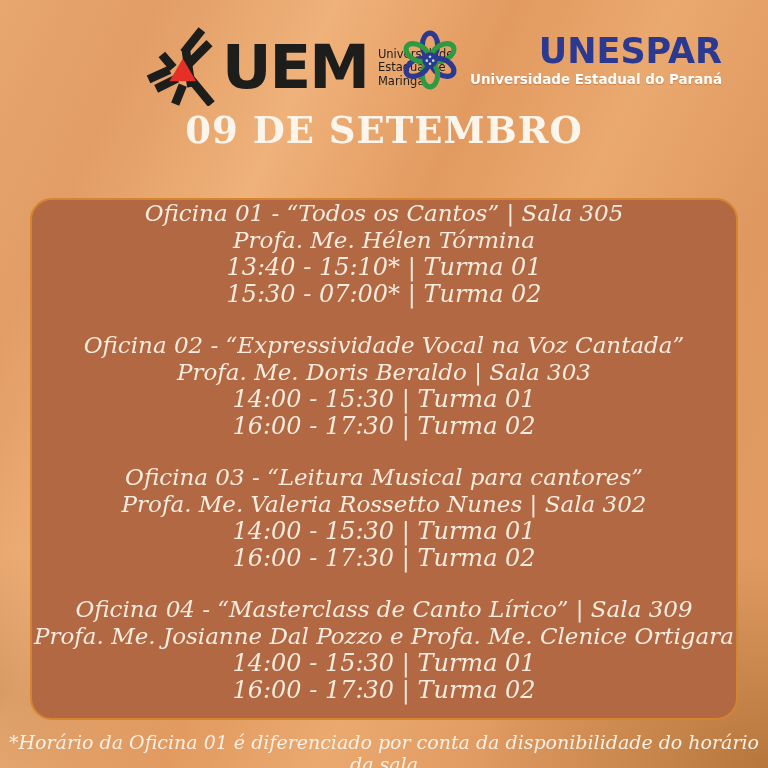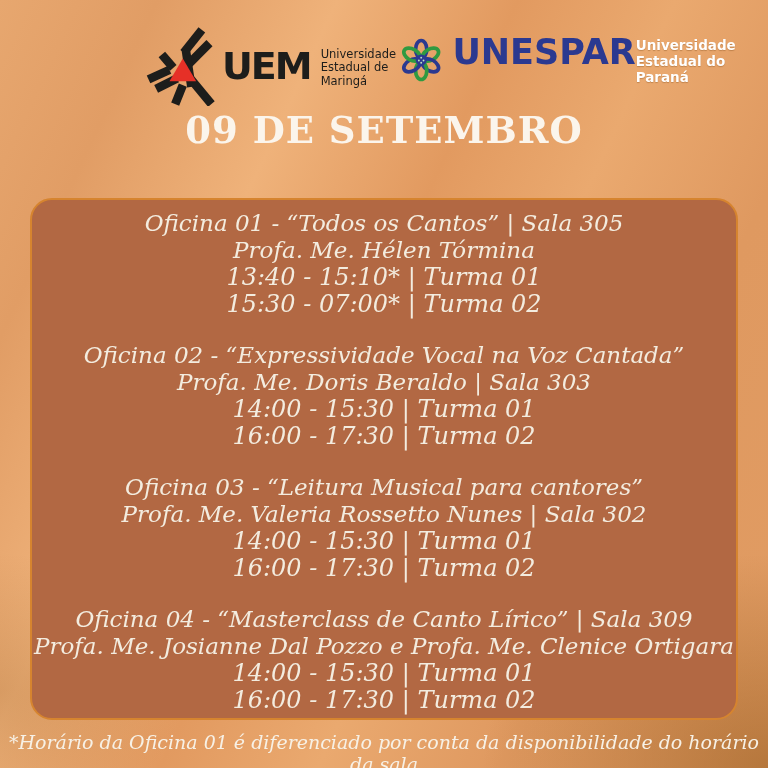--- a/index.html
+++ b/index.html
@@ -13,29 +13,29 @@
       radial-gradient(60% 45% at 100% 100%, rgba(146,88,28,.55) 0%, rgba(146,88,28,0) 62%),
       radial-gradient(40% 30% at 0% 90%, rgba(150,92,35,.25) 0%, rgba(150,92,35,0) 60%),
       linear-gradient(115deg, #e7a76f 0%, #e19d65 14%, #efb27a 30%, #e29a60 46%, #eaa96f 60%, #df9960 76%, #e19c63 100%);
   }
 
   
   .uem-logo{position:absolute;left:140px;top:26px;display:flex;align-items:center;gap:4px;}
   .uem-bird{width:78px;height:80px;}
   .uem-acronym{
     font-family:"DejaVu Sans", sans-serif;font-weight:bold;
-    font-size:38px;color:#1d1d1b;letter-spacing:-2px;line-height:1;
+    font-size:61px;color:#1d1d1b;letter-spacing:-2px;line-height:1;
   }
   .uem-name{
     font-family:"DejaVu Sans", sans-serif;color:#1d1d1b;
     font-size:11.5px;line-height:13.5px;margin-left:6px;margin-top:4px;
   }
   .unespar-logo{position:absolute;left:398px;top:28px;display:flex;align-items:center;gap:8px;}
   .unespar-emblem{width:64px;height:64px;}
-  .unespar-text{display:flex;flex-direction:row;}
+  .unespar-text{display:flex;flex-direction:column;align-items:flex-end;}
   .unespar-acronym{
     font-family:"DejaVu Sans", sans-serif;font-weight:bold;
     font-size:35px;color:#2b3990;line-height:1;letter-spacing:0px;
   }
   .unespar-sub{
     font-family:"DejaVu Sans", sans-serif;color:#ffffff;
     font-size:13.5px;font-weight:bold;margin-top:2px;
     text-shadow:0 1px 1px rgba(120,70,20,.35);
   }
 
@@ -45,21 +45,21 @@
   .title-weekday{font-size:29px;font-weight:bold;line-height:1.1;margin-top:3px;}
 
   
   .panel{
     position:absolute;left:30px;top:198px;width:704px;height:518px;
     background:#b26843;border:2px solid #d6842f;border-radius:22px;
     box-sizing:content-box;
     color:#f3ecdf;text-align:center;
     padding-top:0;
   }
-  .panel-inner{padding-top:10px;}
+  .panel-inner{}
   .workshop{margin-bottom:24px;}
   .w-title,.w-teacher{font-size:23px;font-style:italic;line-height:27px;}
   .w-session{font-size:24px;font-style:italic;line-height:27px;}
 
   
   .footnote{
     position:absolute;top:731px;left:0;width:100%;text-align:center;
     color:#f7f1e6;font-size:19px;font-style:italic;
   }
 </style>

